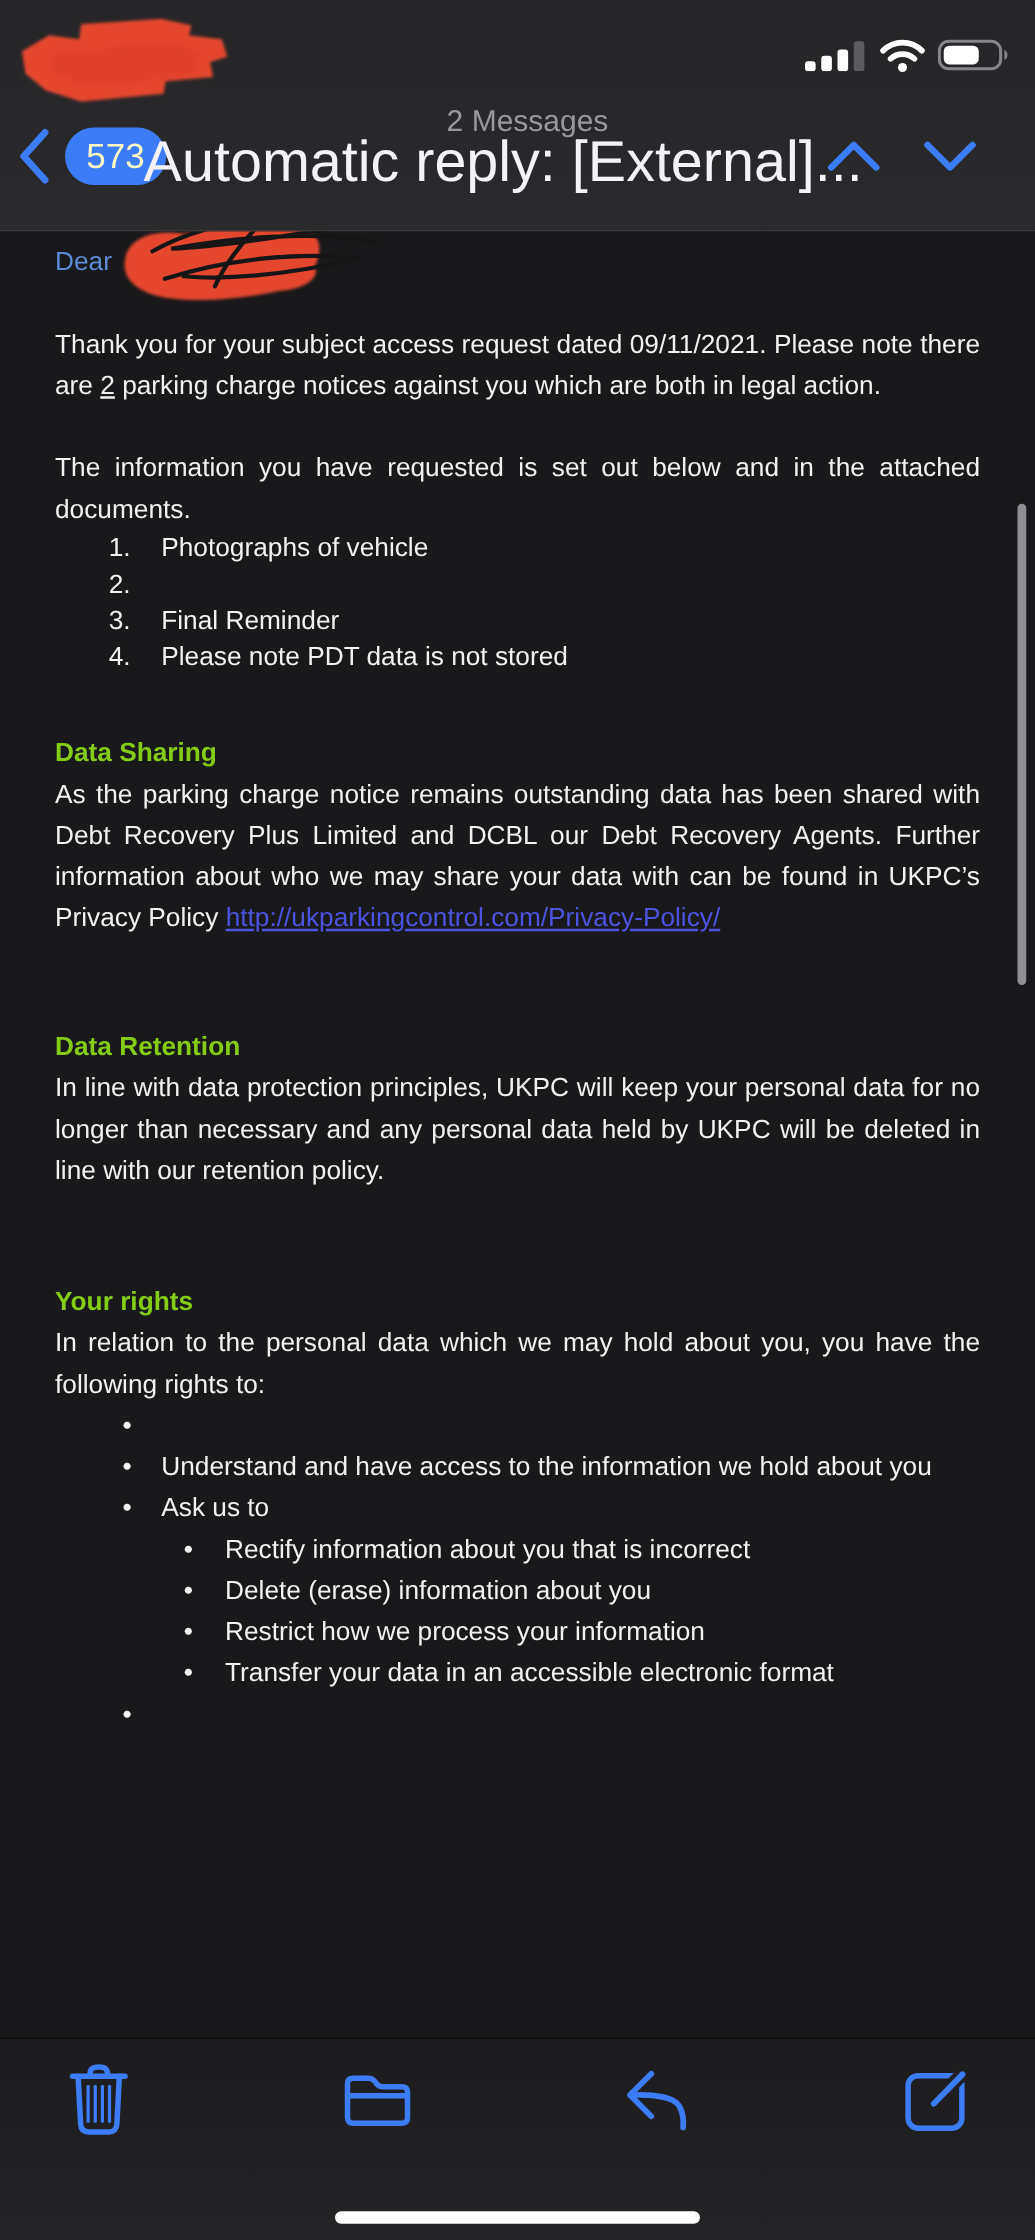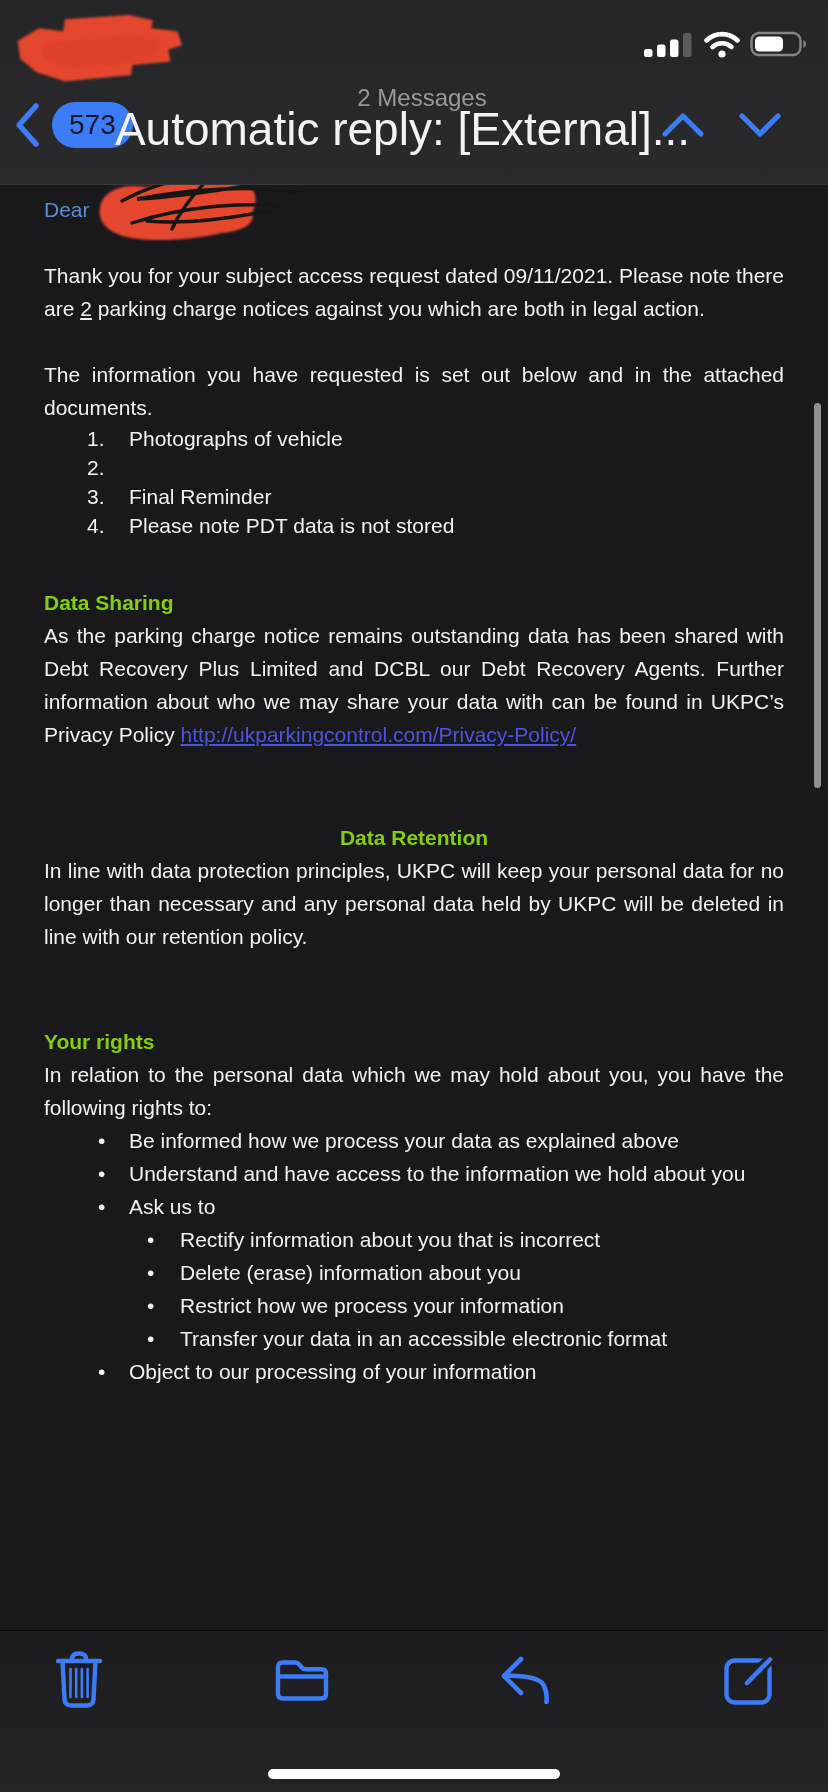--- a/index.html
+++ b/index.html
@@ -10,21 +10,21 @@
   .top-chrome{position:absolute;top:0;left:0;right:0;height:184px;
               background:linear-gradient(180deg,#252527 0%,#2a2a2c 100%);
               border-bottom:1px solid #3a3a3c;z-index:5;}
   .status-icons{position:absolute;top:30px;right:18px;display:flex;align-items:center;gap:10px;}
   .redaction-top{position:absolute;left:12px;top:8px;transform:rotate(-2deg);}
 
   .nav-subtitle{position:absolute;top:84px;left:16px;right:0;text-align:center;
                 font-size:24px;color:#98989d;}
   .nav-row{position:absolute;top:100px;left:0;right:0;height:50px;}
   .back-btn{position:absolute;left:14px;top:1px;display:flex;align-items:center;gap:12px;cursor:pointer;}
-  .badge{background:#3d7cf7;color:#0f172a;font-size:28px;line-height:1;
+  .badge{background:#3d7cf7;color:#fef9c3;font-size:28px;line-height:1;
          padding:9px 17px;border-radius:23px;text-align:right;}
   .nav-title{position:absolute;left:50%;top:2px;transform:translateX(-52%);
              font-size:46px;font-weight:400;color:#f2f2f7;white-space:nowrap;}
   .chev-up{position:absolute;left:660px;top:9px;cursor:pointer;}
   .chev-dn{position:absolute;left:737px;top:9px;cursor:pointer;}
 
   
   .content{position:absolute;top:185px;left:0;right:0;height:1445px;overflow:hidden;
            background:#19191b;box-sizing:border-box;padding:8px 44px 0 44px;
            font-size:21px;line-height:33px;color:#f1f1f1;}
@@ -40,21 +40,21 @@
   .ol-row{display:flex;line-height:29px;text-align:left;}
   .ol-num{flex:0 0 42px;margin-left:43px;}
   .ol-text{flex:1;}
 
   .b-row{display:flex;}
   .b1-mark{flex:0 0 31px;margin-left:54px;}
   .b2-mark{flex:0 0 33px;margin-left:103px;}
   .b-text{flex:1;text-align:justify;}
 
   .mt-ds{margin-top:46px;}
-  .mt-dr{margin-top:70px;text-align:center;}
+  .mt-dr{margin-top:70px;}
   .mt-yr{margin-top:72px;}
 
   
   .scrollbar{position:absolute;right:7px;top:403px;width:7px;height:385px;
              border-radius:4px;background:#909094;z-index:6;}
 
   
   .toolbar{position:absolute;left:0;right:0;bottom:0;height:161px;
            background:linear-gradient(180deg,#1c1c1e 0%,#242427 100%);
            border-top:1px solid #0c0c0d;z-index:5;}
@@ -171,21 +171,20 @@
 
     <p class="h mt-dr">Data Retention</p>
     <p class="p">In line with data protection principles, UKPC will keep your personal data for no longer than necessary and any personal data held by UKPC will be deleted in line with our retention policy.</p>
 
     <p class="h mt-yr">Your rights</p>
     <p class="p">In relation to the personal data which we may hold about you, you have the following rights to:</p>
 
     <div>
       <div class="b-row">
         <span class="b1-mark">•</span>
-        <span class="b-text">Be informed how we process your data as explained above</span>
       </div>
       <div class="b-row">
         <span class="b1-mark">•</span>
         <span class="b-text">Understand and have access to the information we hold about you</span>
       </div>
       <div class="b-row">
         <span class="b1-mark">•</span>
         <span class="b-text">Ask us to</span>
       </div>
 
@@ -201,21 +200,20 @@
         <span class="b2-mark">•</span>
         <span class="b-text">Restrict how we process your information</span>
       </div>
       <div class="b-row">
         <span class="b2-mark">•</span>
         <span class="b-text">Transfer your data in an accessible electronic format</span>
       </div>
 
       <div class="b-row">
         <span class="b1-mark">•</span>
-        <span class="b-text">Object to our processing of your information</span>
       </div>
     </div>
   </div>
 
   <div class="scrollbar"></div>
 
   <div class="toolbar">
     <div class="tb-icons">
 
       <div class="tb-btn">

